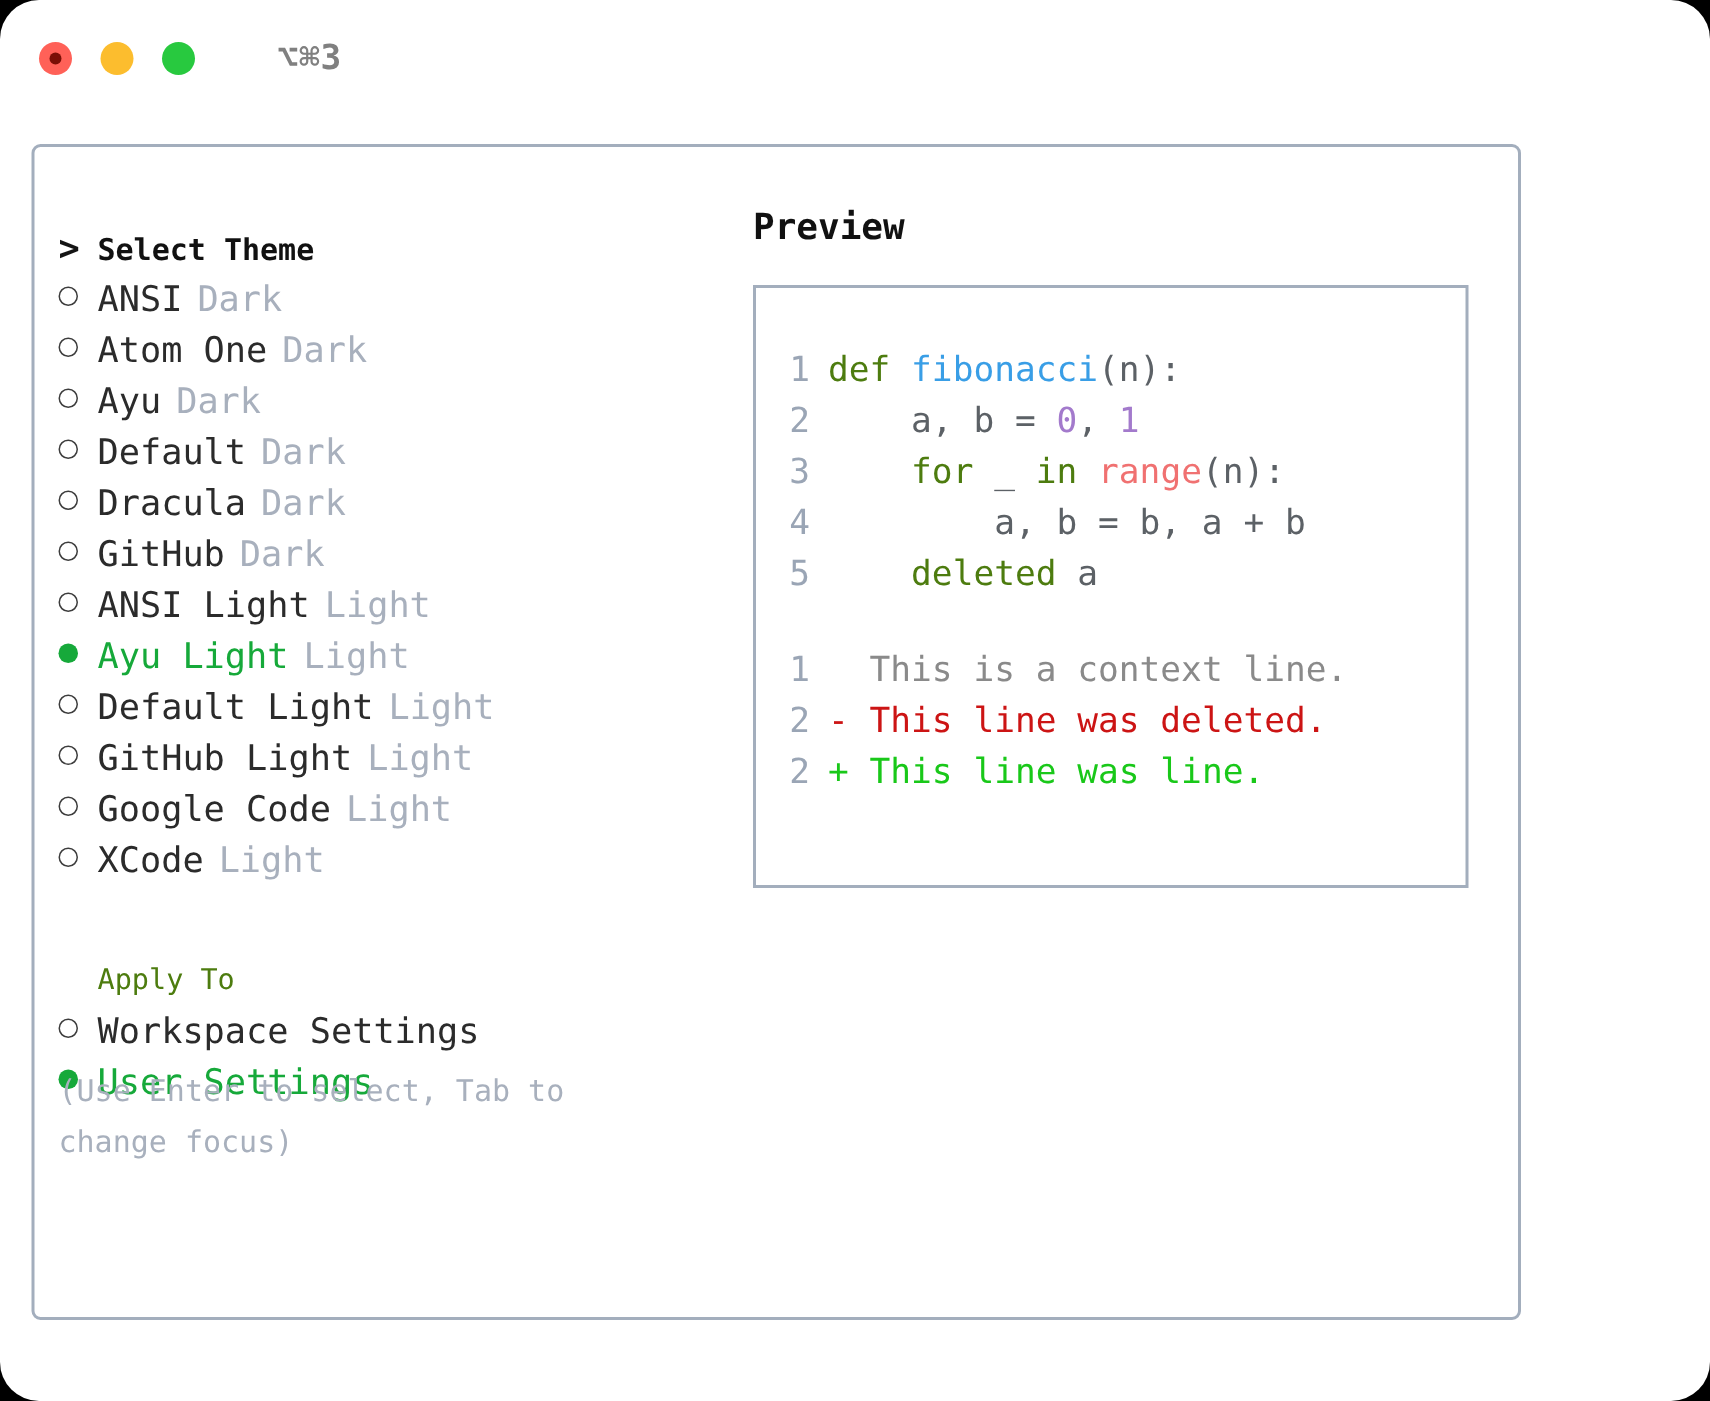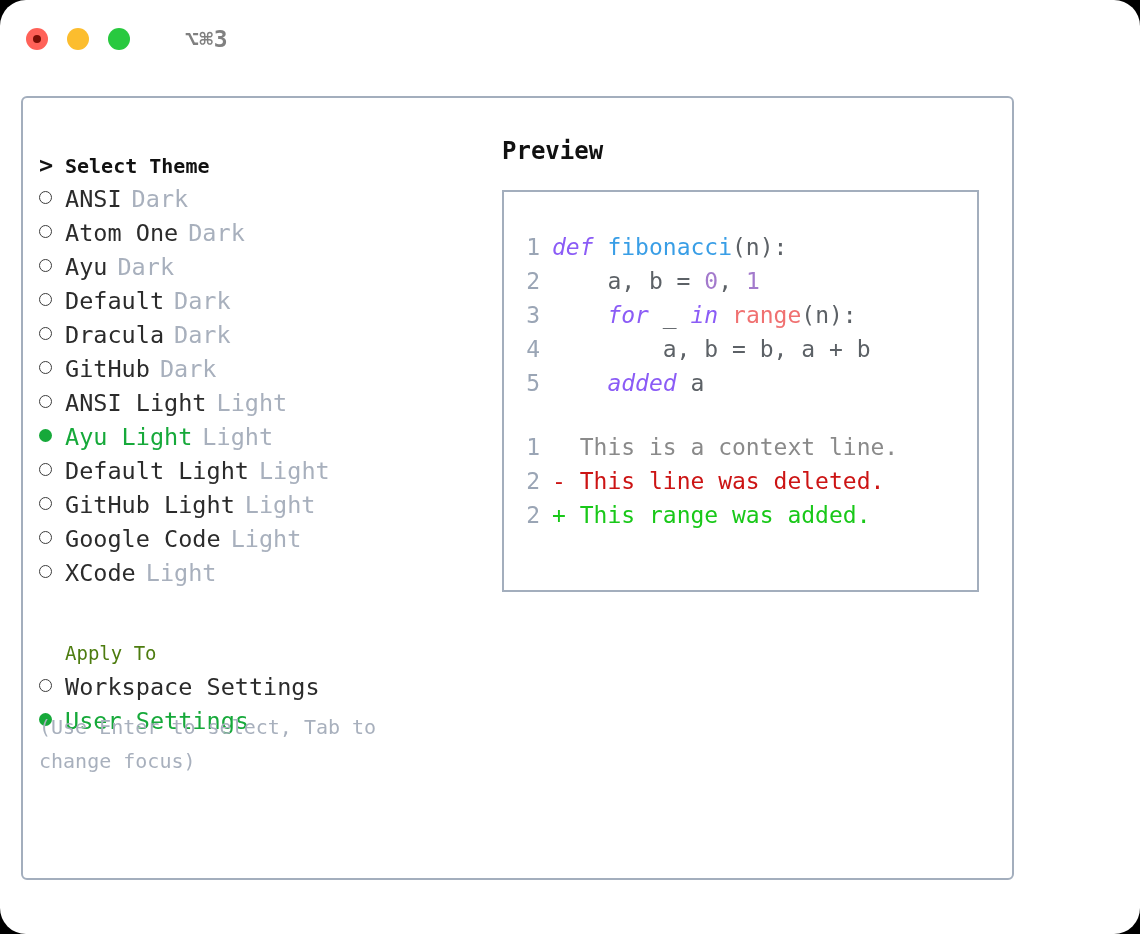--- a/index.html
+++ b/index.html
@@ -202,21 +202,21 @@
     display: inline-block;
     width: 22px;
     flex: 0 0 22px;
     text-align: right;
     color: #9aa5b5;
     margin-right: 12px;
   }
   .code-blank { height: 30px; }
 
   
-  .tok-kw    { color: #8b5cf6; font-style: italic; }
+  .tok-kw    { color: #4d7c0f; }
   .tok-fn    { color: #399ee6; }
   .tok-num   { color: #a37acc; }
   .tok-call  { color: #f07171; }
   .tok-plain { color: #5c6166; }
   .tok-ctx   { color: #8a8a8a; }
   .tok-del   { color: #cc1414; }
   .tok-add   { color: #19c819; }
 </style>
 </head>
 <body>
@@ -271,27 +271,27 @@
 
       <div class="right-col">
         <div class="preview-title">Preview</div>
         <div class="preview-box">
           <div class="code-area">
             <div id="code-lines">
                 <div class="code-line"><span class="lineno">1</span><span><span class="tok-kw">def </span><span class="tok-fn">fibonacci</span><span class="tok-plain">(n):</span></span></div>
                 <div class="code-line"><span class="lineno">2</span><span><span class="tok-plain">    a, b = </span><span class="tok-num">0</span><span class="tok-plain">, </span><span class="tok-num">1</span></span></div>
                 <div class="code-line"><span class="lineno">3</span><span><span class="tok-plain">    </span><span class="tok-kw">for</span><span class="tok-plain"> _ </span><span class="tok-kw">in</span><span class="tok-plain"> </span><span class="tok-call">range</span><span class="tok-plain">(n):</span></span></div>
                 <div class="code-line"><span class="lineno">4</span><span><span class="tok-plain">        a, b = b, a + b</span></span></div>
-                <div class="code-line"><span class="lineno">5</span><span><span class="tok-plain">    </span><span class="tok-kw">added</span><span class="tok-plain"> a</span></span></div>
+                <div class="code-line"><span class="lineno">5</span><span><span class="tok-plain">    </span><span class="tok-kw">deleted</span><span class="tok-plain"> a</span></span></div>
               </div>
             <div class="code-blank"></div>
             <div id="diff-lines">
                 <div class="code-line"><span class="lineno">1</span><span class="tok-ctx">  </span><span class="tok-ctx">This is a context line.</span></div>
                 <div class="code-line"><span class="lineno">2</span><span class="tok-del">- </span><span class="tok-del">This line was deleted.</span></div>
-                <div class="code-line"><span class="lineno">2</span><span class="tok-add">+ </span><span class="tok-add">This range was added.</span></div>
+                <div class="code-line"><span class="lineno">2</span><span class="tok-add">+ </span><span class="tok-add">This line was line.</span></div>
               </div>
           </div>
         </div>
       </div>
 
     </div>
   </div>
 </div>
 
 </body></html>

